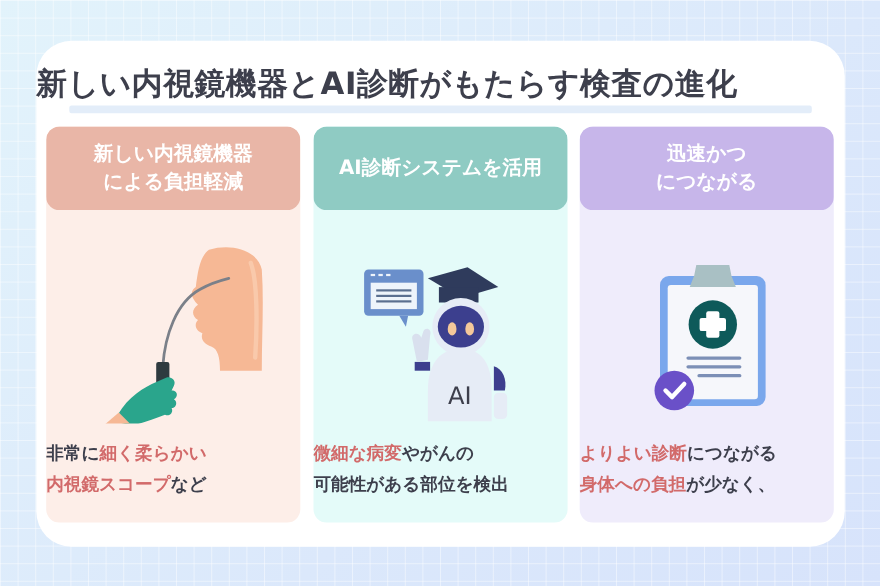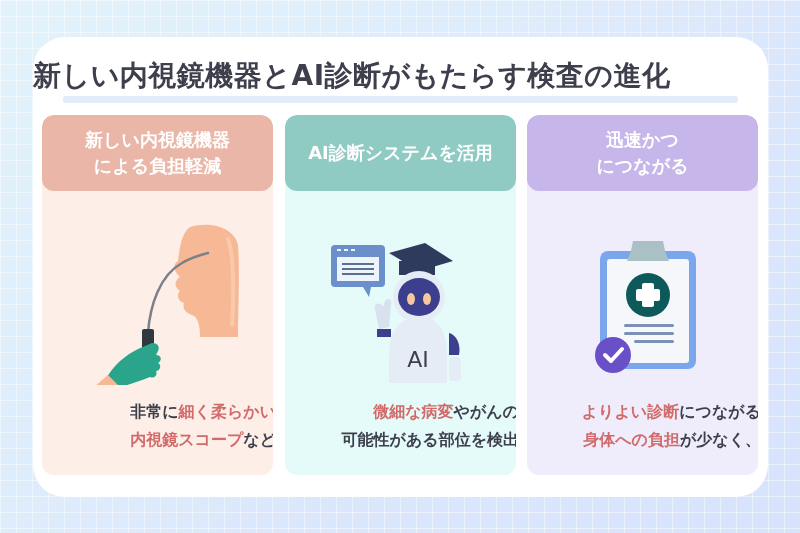--- a/index.html
+++ b/index.html
@@ -37,21 +37,21 @@
   .col-header {
     height: 76px; border-radius: 12px; display: flex; flex-direction: column;
     justify-content: center; align-items: center; color: #ffffff;
     font-size: 18px; font-weight: bold; line-height: 26px; text-align: center;
   }
   .col1 .col-header { background: #e9b6a7; }
   .col2 .col-header { background: #8fcbc3; }
   .col3 .col-header { background: #c7b6ea; }
   .illus { position: absolute; left: 0; top: 90px; width: 231px; height: 180px; }
   .desc {
-    position: absolute; left: 0; top: 283px; width: 234px; text-align: right;
+    position: absolute; left: 0; top: 283px; width: 234px; text-align: left;
     font-size: 16px; font-weight: bold; line-height: 28px; color: #3d3f4c;
   }
   .hl { color: #d26a6a; }
 </style>
 </head>
 <body>
 
 <div class="card">
   <div class="title">新しい内視鏡機器とAI診断がもたらす検査の進化</div>
   <div class="title-underline"></div>

